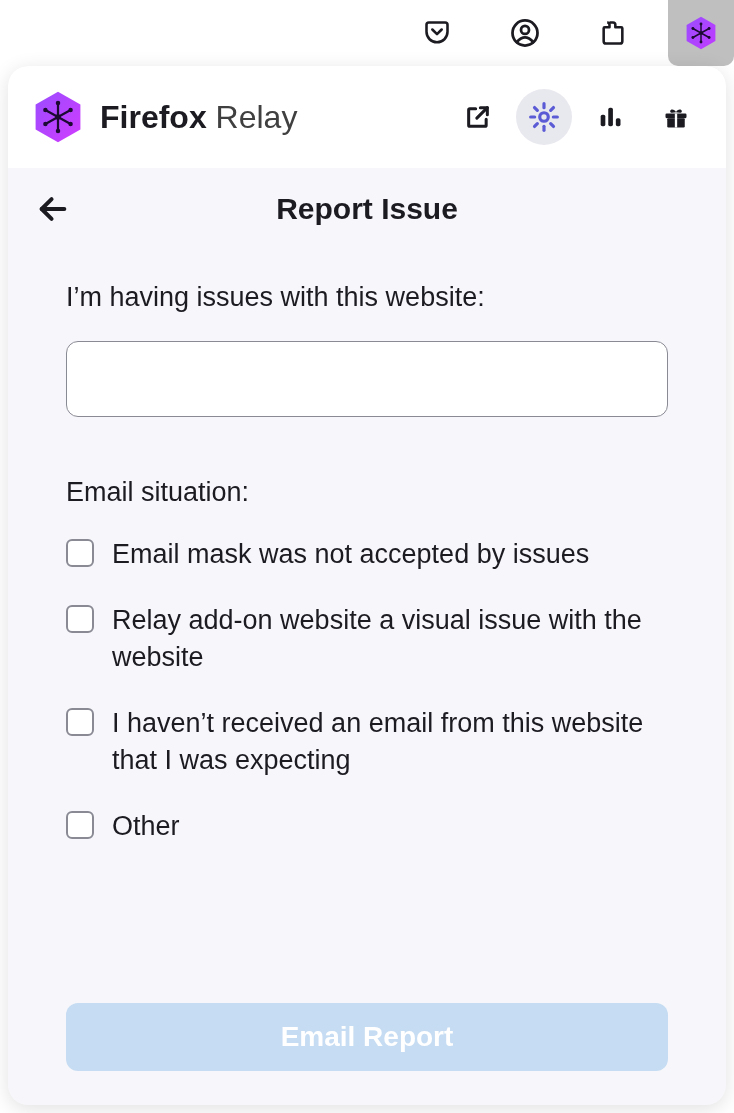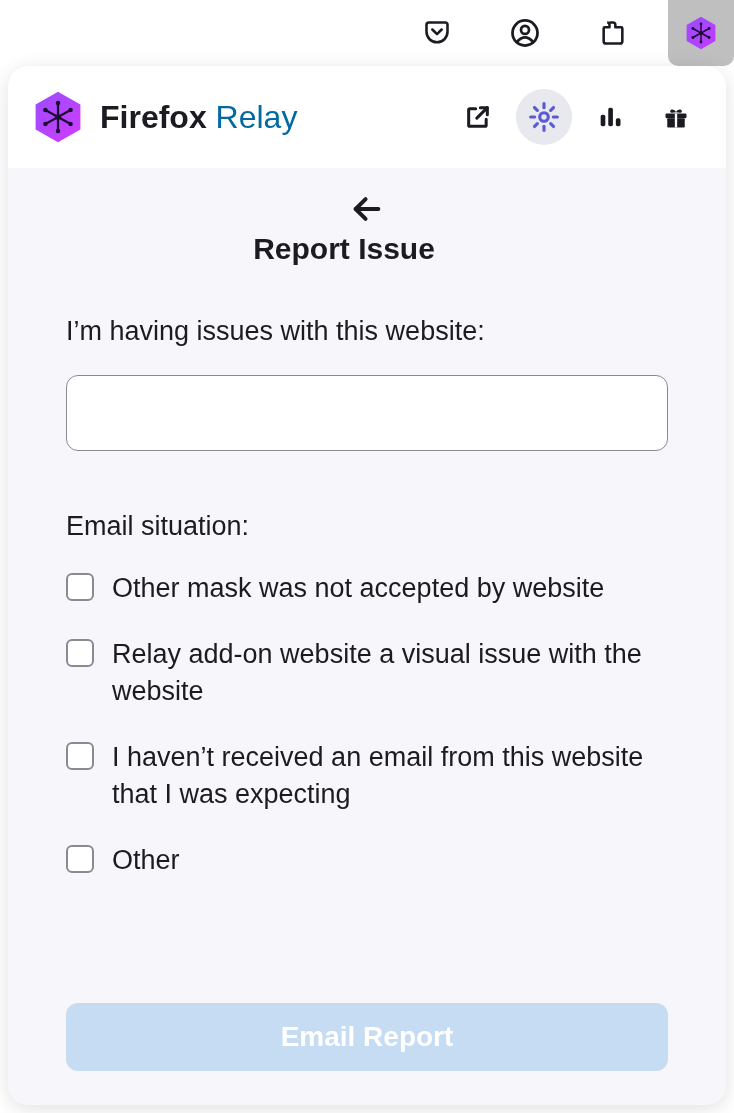--- a/index.html
+++ b/index.html
@@ -32,34 +32,33 @@
   .panel-header {
     background: #fff;
     height: 102px;
     display: flex; align-items: center;
     padding: 0 22px;
     border-top-left-radius: 20px; border-top-right-radius: 20px;
   }
   .brand { display: flex; align-items: center; gap: 14px; flex: 1; }
   .brand-text { font-size: 32px; color: #1c1b22; }
   .brand-text .strong { font-weight: 700; }
-  .brand-text .light { font-weight: 400; color: #0369a1; }
+  .brand-text .light { font-weight: 400; color: #404040; }
 
   .header-icons { display: flex; align-items: center; gap: 10px; }
   .header-icon-btn {
     width: 56px; height: 56px; border-radius: 50%;
     display: flex; align-items: center; justify-content: center;
     cursor: pointer;
   }
   .header-icon-btn.active { background: #e8e8ef; }
 
   .subheader {
     display: flex; align-items: center;
     padding: 18px 22px 10px 22px;
-    flex-direction: column;
   }
   .back-arrow {
     width: 46px; height: 46px; display:flex; align-items:center; justify-content:center;
     cursor: pointer;
   }
   .page-title {
     flex:1; text-align:center; font-size: 30px; font-weight: 600; color:#1c1b22;
     margin-right: 46px;
   }
 
@@ -239,21 +238,21 @@
   </div>
 
   <div class="content">
     <div class="section-label">I’m having issues with this website:</div>
     <input type="text" class="text-input" value="" style="">
 
     <div class="section-label sub">Email situation:</div>
 
     <label class="checkbox-row">
       <span class="checkbox-box"></span>
-      <span class="checkbox-label">Other mask was not accepted by website</span>
+      <span class="checkbox-label">Email mask was not accepted by issues</span>
     </label>
     <label class="checkbox-row">
       <span class="checkbox-box"></span>
       <span class="checkbox-label">Relay add-on website a visual issue with the website</span>
     </label>
     <label class="checkbox-row">
       <span class="checkbox-box"></span>
       <span class="checkbox-label">I haven’t received an email from this website that I was expecting</span>
     </label>
     <label class="checkbox-row">

